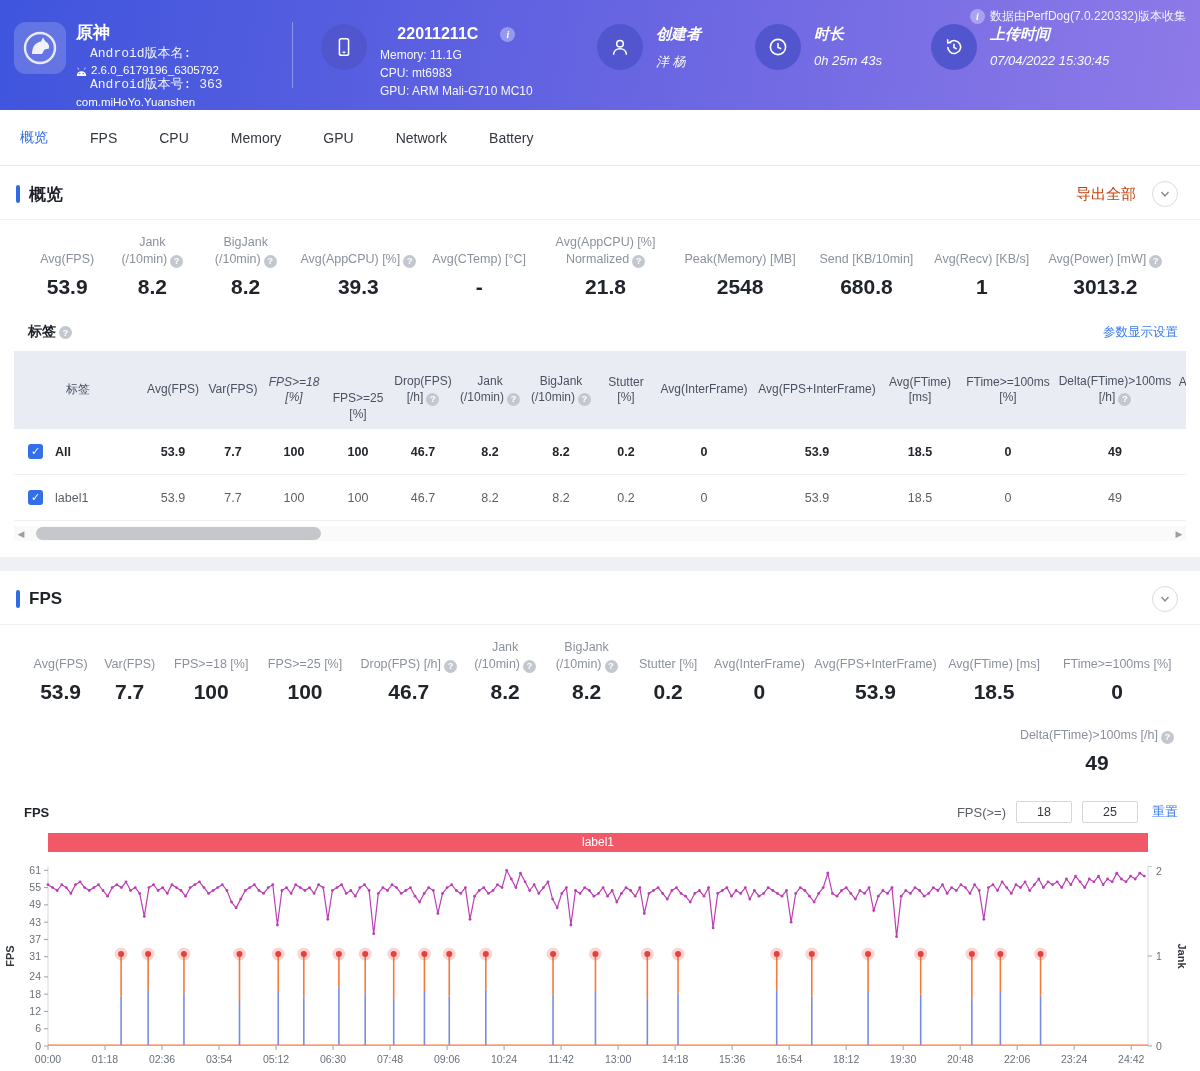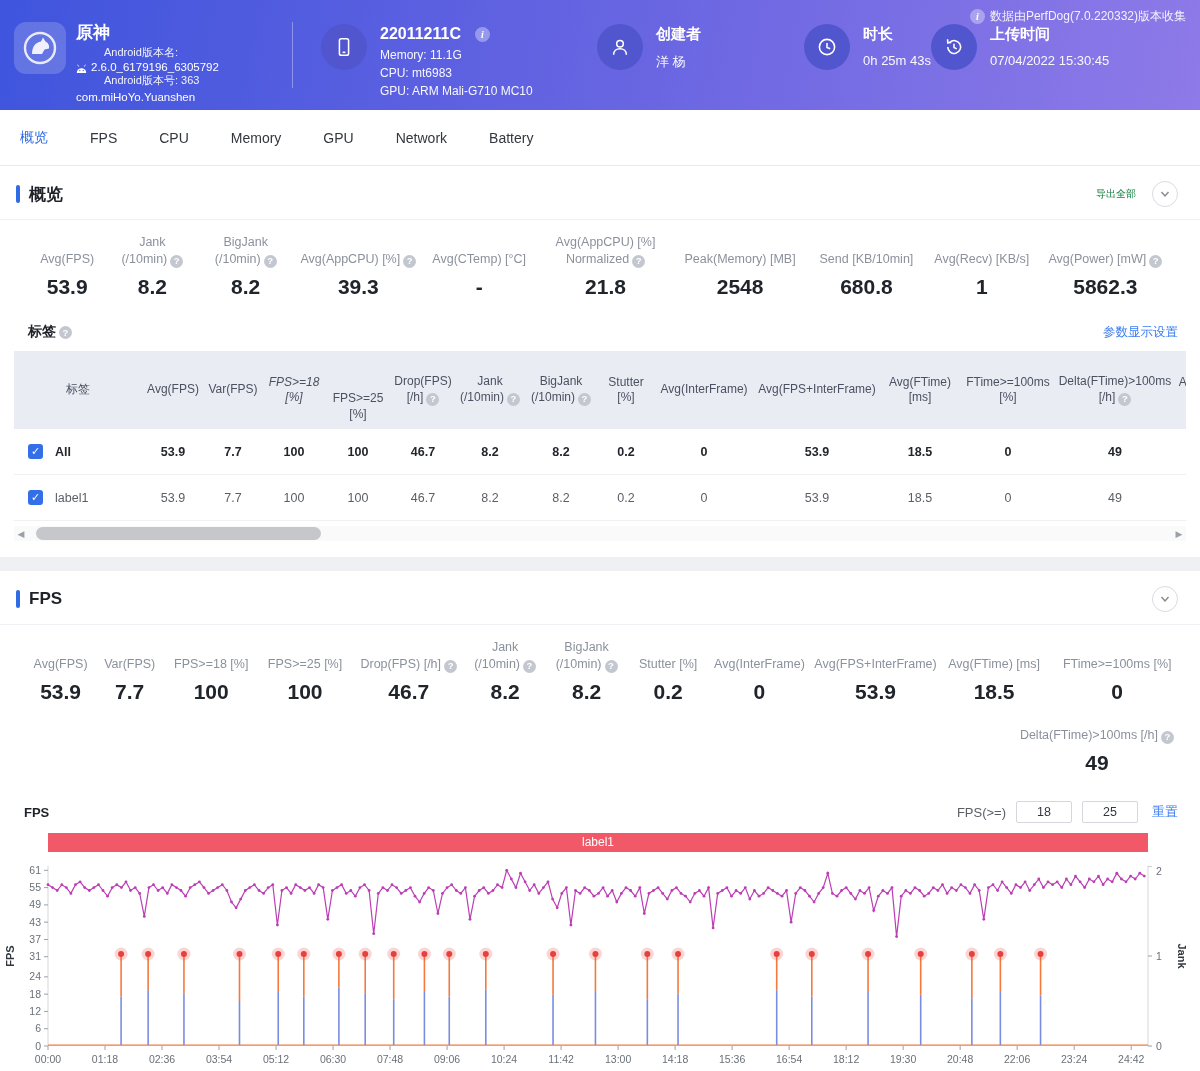--- a/index.html
+++ b/index.html
@@ -11,32 +11,32 @@
   .hdr { position:relative; height:110px; color:#fff;
     background:linear-gradient(100deg,#3f55dd 0%,#6a66e2 55%,#8e7ae8 100%); }
   .hdr-note { position:absolute; top:8px; right:14px; font-size:12px; color:rgba(255,255,255,.9);
     display:flex; align-items:center; gap:5px; }
   .hdr-items { display:flex; padding:22px 12px 0 14px; }
   .app-block { width:278px; display:flex; }
   .app-ic { width:52px; height:52px; border-radius:12px; background:rgba(255,255,255,.18);
     display:flex; align-items:center; justify-content:center; flex:none; }
   .app-txt { margin-left:10px; line-height:1.25; }
   .app-name { font-size:17px; font-weight:bold; margin-bottom:3px; }
-  .app-sub { font-size:11px; color:rgba(255,255,255,.92); margin-left:28px; }
+  .app-sub { font-size:13px; color:rgba(255,255,255,.92); margin-left:14px;font-family:Liberation Mono, monospace; }
   .app-ver { font-size:11.5px; display:flex; align-items:flex-end; gap:4px; }
   .app-pkg { font-size:11.5px; margin-top:2px; }
   .hdr-div { width:1px; background:rgba(255,255,255,.35); height:66px; margin:0 28px 0 0; }
   .dev-block { width:276px; display:flex; }
   .cir-ic { width:46px; height:46px; border-radius:50%; background:#5156cf;
     display:flex; align-items:center; justify-content:center; flex:none; margin-top:2px; }
   .dev-txt { margin-left:13px; line-height:1.5; }
-  .dev-name { font-size:16px; font-weight:bold; display:flex; align-items:center; gap:14px; }
+  .dev-name { font-size:16px; font-weight:bold; display:flex; align-items:center; gap:22px;justify-content:center; }
   .dev-sub { font-size:12px; color:rgba(255,255,255,.95); }
-  .kv-block { display:flex; }
-  .kv-block.w1{ width:158px; } .kv-block.w2{ width:176px;justify-content:flex-end; } .kv-block.w3{ flex:1; }
+  .kv-block { display:flex;font-style:italic; }
+  .kv-block.w1{ width:158px; } .kv-block.w2{ width:176px; } .kv-block.w3{ flex:1; }
   .kv-txt { margin-left:13px; padding-top:3px; }
   .kv-lab { font-size:15px; font-weight:bold; }
   .kv-val { font-size:13px; margin-top:9px; color:rgba(255,255,255,.95); }
   .i-badge { width:15px; height:15px; border-radius:50%; background:rgba(255,255,255,.35);
     color:#fff; font-size:10px; font-style:italic; font-weight:bold; display:inline-flex;
     align-items:center; justify-content:center; font-family:"Liberation Serif",serif; }
 
   
   .remark { height:25px; background:#6b6ce2; display:flex; align-items:center;
     padding:0 16px; font-size:12.5px; }
@@ -49,21 +49,21 @@
   .tab { font-size:14px; color:#33373e; margin-right:42px; cursor:pointer; }
   .tab.active { color:#2f6be4; }
 
   
   .card { background:#fff; }
   .gap { height:14px; background:#eef0f4; }
   .sec-head { display:flex; align-items:center; padding:15px 18px 12px 16px; }
   .sec-bar { width:4px; height:18px; border-radius:2px; background:#2f6be4; margin-right:9px; }
   .sec-title { font-size:17px; font-weight:bold; color:#1f2329; }
   .flexsp { flex:1; }
-  .blue-link { color:#15803d; font-size:10px; margin-right:16px; }
+  .blue-link { color:#c2410c; font-size:15px; margin-right:16px; }
   .collapse-btn { width:26px; height:26px; border-radius:50%; border:1px solid #d8dce2;
     background:#fff; display:flex; align-items:center; justify-content:center; cursor:pointer; margin-right:4px; }
   .sec-div { height:1px; background:#f0f1f4; }
 
   
   .stats { display:flex; padding:14px 26px 20px; }
   .stat { text-align:center; }
   .stat-lab { font-size:12.5px; color:#8b919c; line-height:1.35; min-height:34px;
     display:flex; flex-direction:column; justify-content:flex-end; align-items:center; }
   .stat-val { font-size:21px; font-weight:bold; color:#20242b; margin-top:7px; }
@@ -281,21 +281,21 @@
         <div class="stat" style="flex: 1 1 0%;">
           <div class="stat-lab">
             <div>Avg(Recv) [KB/s]</div>
           </div>
           <div class="stat-val">1</div>
         </div>
         <div class="stat" style="flex: 1.25 1 0%;">
           <div class="stat-lab">
             <div>Avg(Power) [mW]<span class="help">?</span></div>
           </div>
-          <div class="stat-val">5862.3</div>
+          <div class="stat-val">3013.2</div>
         </div>
       </div>
 
     <div class="labels-head">
       <span class="lbl-title">标签</span>
       <span class="help">?</span>
       <span class="flexsp"></span>
       <a class="settings-link">参数显示设置</a>
     </div>
     <div class="tbl" id="labels-table">

